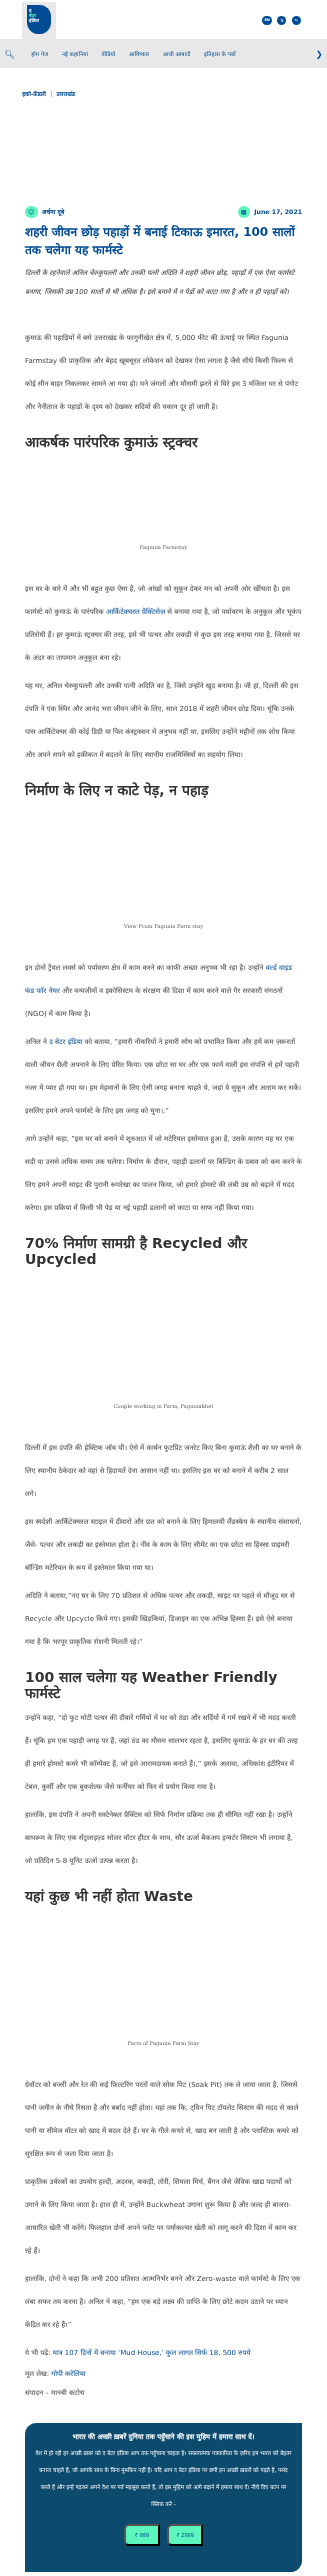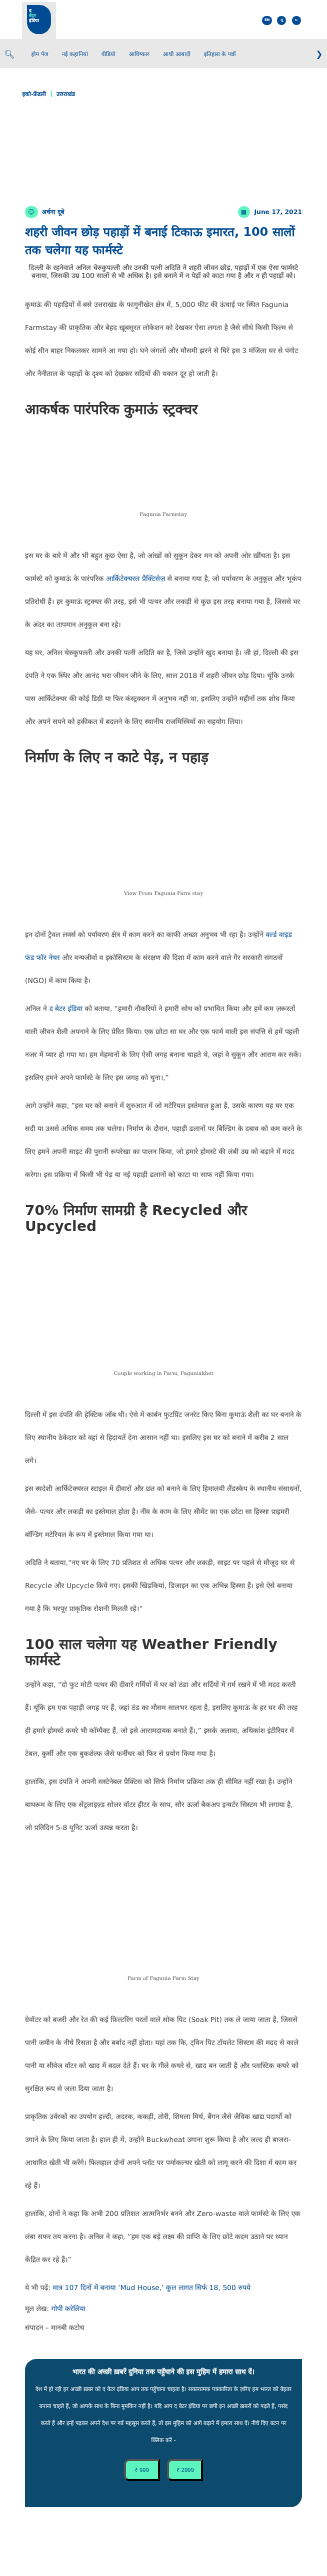--- a/index.html
+++ b/index.html
@@ -22,21 +22,21 @@
   .breadcrumb .sep { display:inline-block; width:1px; height: 6.2px; background:#5cf5bd; margin: 0 4.7px; }
 
   .hero-space { height: 104px; }
 
   .meta { display:flex; justify-content: space-between; align-items:center; padding: 0 25px; height: 15.6px; }
   .meta-left, .meta-right { display:flex; align-items:center; gap: 4.2px; font-size: 6.2px; color: #004b93; font-weight: bold; }
   .meta-icon { width: 12.5px; height: 12.5px; border-radius:50%; background:#5cf5bd; display:flex; align-items:center; justify-content:center; font-size:6.2px; color:#004b93; }
 
   .article { padding: 0 25px; }
   .title { font-size: 12px; line-height: 18.7px; font-weight: bold; color: #004b93; margin-top: 3.1px; }
-  .summary { font-size: 6.8px; line-height: 8px; color: #333; margin-top: 4.2px; text-align: center; }
+  .summary { font-style: italic; font-size: 6.8px; line-height: 19px; color: #333; margin-top: 4.2px; }
   .para { font-size: 7px; line-height: 23px; color: #444; margin-top: 28px; }
   .para.tight { margin-top: 5.2px; }
   .heading { font-size: 14px; font-weight: bold; color: #333; margin-top: 16px; line-height: 15.6px; }
   .img-block { height: 94px; }
   .caption { text-align: center; font-family: "DejaVu Serif", serif; font-size: 5.2px; color: #555; margin: 5.2px 0 12.5px; }
   a.link { color: #004b93; text-decoration: none; }
   .credit { font-size: 7px; line-height: 18.7px; color: #444; }
 
   .donate { margin: 21px 25px 21px; background: #0c4a6e; border-radius: 11.4px 0 11.4px 0; padding: 8.3px 9.4px 26px; color: #fff; text-align:center; }
   .donate h3 { font-size: 6.8px; font-weight: bold; line-height: 11.4px; }
@@ -89,21 +89,21 @@
   <div class="meta-right">
     <span class="meta-icon">▦</span>
     <span>June 17, 2021</span>
   </div>
 </div>
 
 <article class="article">
   <h1 class="title">शहरी जीवन छोड़ पहाड़ों में बनाई टिकाऊ इमारत, 100 सालों तक चलेगा यह फार्मस्टे</h1>
   <p class="summary">दिल्ली के रहनेवाले अनिल चेरुकुपल्ली और उनकी पत्नी अदिति ने शहरी जीवन छोड़, पहाड़ों में एक ऐसा फार्मस्टे बनाया, जिसकी उम्र 100 सालों से भी अधिक है। इसे बनाने में न पेड़ों को काटा गया है और न ही पहाड़ों को।</p>
 
-  <p class="para" style="margin-top:14px">कुमाऊं की पहाड़ियों में बसे उत्तराखंड के फागुनीखेत क्षेत्र में, 5,000 फीट की ऊंचाई पर स्थित Fagunia Farmstay की प्राकृतिक और बेहद खूबसूरत लोकेशन को देखकर ऐसा लगता है जैसे सीधे किसी फिल्म से कोई सीन बाहर निकलकर सामने आ गया हो। घने जंगलों और मौसमी झरने से घिरे इस 3 मंजिला घर से पंगोट और नैनीताल के पहाड़ों के दृश्य को देखकर सदियों की थकान दूर हो जाती है।</p>
+  <p class="para" style="margin-top:25px">कुमाऊं की पहाड़ियों में बसे उत्तराखंड के फागुनीखेत क्षेत्र में, 5,000 फीट की ऊंचाई पर स्थित Fagunia Farmstay की प्राकृतिक और बेहद खूबसूरत लोकेशन को देखकर ऐसा लगता है जैसे सीधे किसी फिल्म से कोई सीन बाहर निकलकर सामने आ गया हो। घने जंगलों और मौसमी झरने से घिरे इस 3 मंजिला घर से पंगोट और नैनीताल के पहाड़ों के दृश्य को देखकर सदियों की थकान दूर हो जाती है।</p>
   <h2 class="heading">आकर्षक पारंपरिक कुमाऊं स्ट्रक्चर</h2>
   <div class="img-block" style="height:88px"></div>
   <div class="caption">Fagunia Farmstay</div>
 
   <p class="para"><span>इस घर के बारे में और भी बहुत कुछ ऐसा है, जो आंखों को सुकून देकर मन को अपनी ओर खींचता है। इस फार्मस्टे को कुमाऊं के पारंपरिक </span><a class="link">आर्किटेक्चरल प्रैक्टिसेज़</a><span> से बनाया गया है, जो पर्यावरण के अनुकूल और भूकंप प्रतिरोधी हैं। हर कुमाऊं स्ट्रक्चर की तरह, इसे भी पत्थर और लकड़ी से कुछ इस तरह बनाया गया है, जिससे घर के अंदर का तापमान अनुकूल बना रहे।</span></p>
   <p class="para tight">यह घर, अनिल चेरुकुपल्ली और उनकी पत्नी अदिति का है, जिसे उन्होंने खुद बनाया है। जी हां, दिल्ली की इस दंपति ने एक स्थिर और आनंद भरा जीवन जीने के लिए, साल 2018 में शहरी जीवन छोड़ दिया। चूंकि उनके पास आर्किटेक्चर की कोई डिग्री या फिर कंस्ट्रक्शन में अनुभव नहीं था, इसलिए उन्होंने महीनों तक शोध किया और अपने सपने को हकीकत में बदलने के लिए स्थानीय राजमिस्त्रियों का सहयोग लिया।</p>
   <h2 class="heading">निर्माण के लिए न काटे पेड़, न पहाड़</h2>
   <div class="img-block" style="height:119px"></div>
   <div class="caption">View From Fagunia Farm stay</div>
 
@@ -113,20 +113,21 @@
   <h2 class="heading">70% निर्माण सामग्री है Recycled और Upcycled</h2>
   <div class="img-block" style="height:130px"></div>
   <div class="caption">Couple working in Farm, Faguniakhet</div>
 
   <p class="para">दिल्ली में इस दंपति की हेक्टिक जॉब थी। ऐसे में कार्बन फुटप्रिंट जनरेट किए बिना कुमाऊं शैली का घर बनाने के लिए स्थानीय ठेकेदार को वहां से हिदायतें देना आसान नहीं था। इसलिए इस घर को बनाने में करीब 2 साल लगे।</p>
   <p class="para tight">इस स्वदेशी आर्किटेक्चरल स्टाइल में दीवारों और छत को बनाने के लिए हिमालयी लैंडस्केप के स्थानीय संसाधनों, जैसे- पत्थर और लकड़ी का इस्तेमाल होता है। नींव के काम के लिए सीमेंट का एक छोटा सा हिस्सा प्राइमरी बॉन्डिंग मटेरियल के रूप में इस्तेमाल किया गया था।</p>
   <p class="para tight">अदिति ने बताया,“नए घर के लिए 70 प्रतिशत से अधिक पत्थर और लकड़ी, साइट पर पहले से मौजूद घर से Recycle और Upcycle किये गए। इसकी खिड़कियां, डिजाइन का एक अभिन्न हिस्सा हैं। इसे ऐसे बनाया गया है कि भरपूर प्राकृतिक रोशनी मिलती रहे।“</p>
   <h2 class="heading">100 साल चलेगा यह Weather Friendly फार्मस्टे</h2>
   <p class="para tight">उन्होंने कहा, “दो फुट मोटी पत्थर की दीवारें गर्मियों में घर को ठंडा और सर्दियों में गर्म रखने में भी मदद करती हैं। चूंकि हम एक पहाड़ी जगह पर हैं, जहां ठंड का मौसम सालभर रहता है, इसलिए कुमाऊं के हर घर की तरह ही हमारे होमस्टे कमरे भी कॉम्पैक्ट हैं, जो इसे आरामदायक बनाते हैं।,” इसके अलावा, अधिकांश इंटीरियर में टेबल, कुर्सी और एक बुकशेल्फ़ जैसे फर्नीचर को फिर से प्रयोग किया गया है।</p>
   <p class="para tight">हालांकि, इस दंपति ने अपनी सस्टेनेबल प्रैक्टिस को सिर्फ निर्माण प्रक्रिया तक ही सीमित नहीं रखा है। उन्होंने बाथरूम के लिए एक सेंट्रलाइज़्ड सोलर वॉटर हीटर के साथ, सौर ऊर्जा बैकअप इन्वर्टर सिस्टम भी लगाया है, जो प्रतिदिन 5-8 यूनिट ऊर्जा उत्पन्न करता है।</p>
+  <h2 class="heading">यहां कुछ भी नहीं होता Waste</h2>
   <div class="img-block" style="height:130px"></div>
   <div class="caption">Farm of Fagunia Farm Stay</div>
 
   <p class="para">ग्रेवॉटर को बजरी और रेत की कई फ़िल्टरिंग परतों वाले सोक पिट (Soak Pit) तक ले जाया जाता है, जिससे पानी जमीन के नीचे रिसता है और बर्बाद नहीं होता। यहां तक कि, ट्विन पिट टॉयलेट सिस्टम की मदद से काले पानी या सीवेज वॉटर को खाद में बदल देते हैं। घर के गीले कचरे से, खाद बन जाती है और प्लास्टिक कचरे को सुरक्षित रूप से जला दिया जाता है।</p>
   <p class="para tight">प्राकृतिक उर्वरकों का उपयोग हल्दी, अदरक, ककड़ी, तोरी, शिमला मिर्च, बैंगन जैसे जैविक खाद्य पदार्थों को उगाने के लिए किया जाता है। हाल ही में, उन्होंने Buckwheat उगाना शुरू किया है और जल्द ही बाजरा-आधारित खेती भी करेंगे। फिलहाल दोनों अपने प्लॉट पर पर्माकल्चर खेती को लागू करने की दिशा में काम कर रहे हैं।</p>
   <p class="para tight">हालांकि, दोनों ने कहा कि अभी 200 प्रतिशत आत्मनिर्भर बनने और Zero-waste वाले फार्मस्टे के लिए एक लंबा सफर तय करना है। अनिल ने कहा, “हम एक बड़े लक्ष्य की प्राप्ति के लिए छोटे कदम उठाने पर ध्यान केंद्रित कर रहे हैं।”</p>
 
   <p class="para tight"><span>ये भी पढ़ें: </span><a class="link">मात्र 107 दिनों में बनाया ‘Mud House,’ कुल लागत सिर्फ 18, 500 रुपये</a></p>
   <p class="credit"><span>मूल लेख: </span><a class="link">गोपी करेलिया</a></p>
   <p class="credit">संपादन – मानबी कटोच</p>

